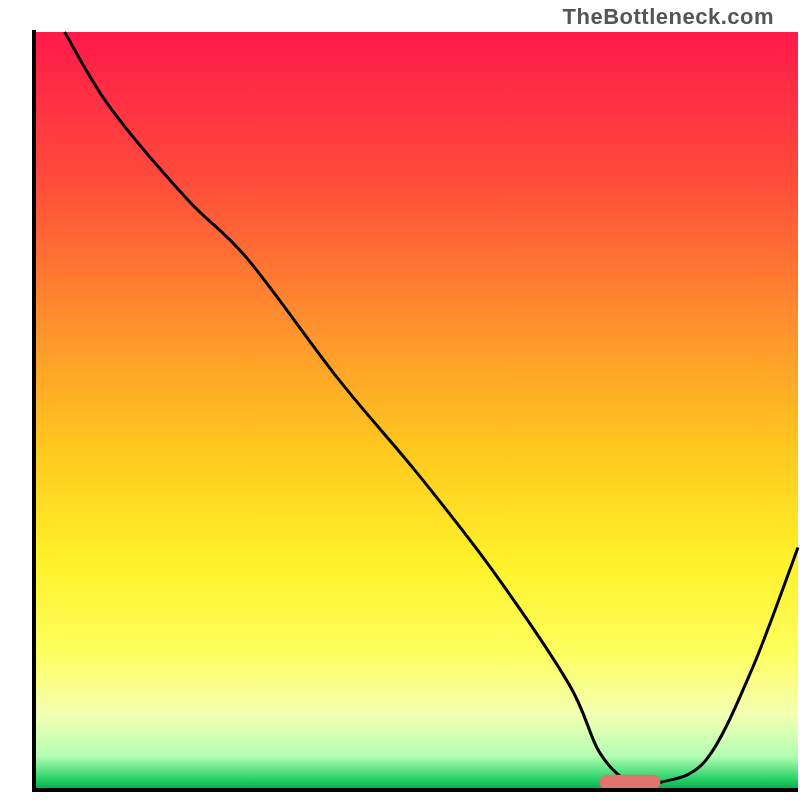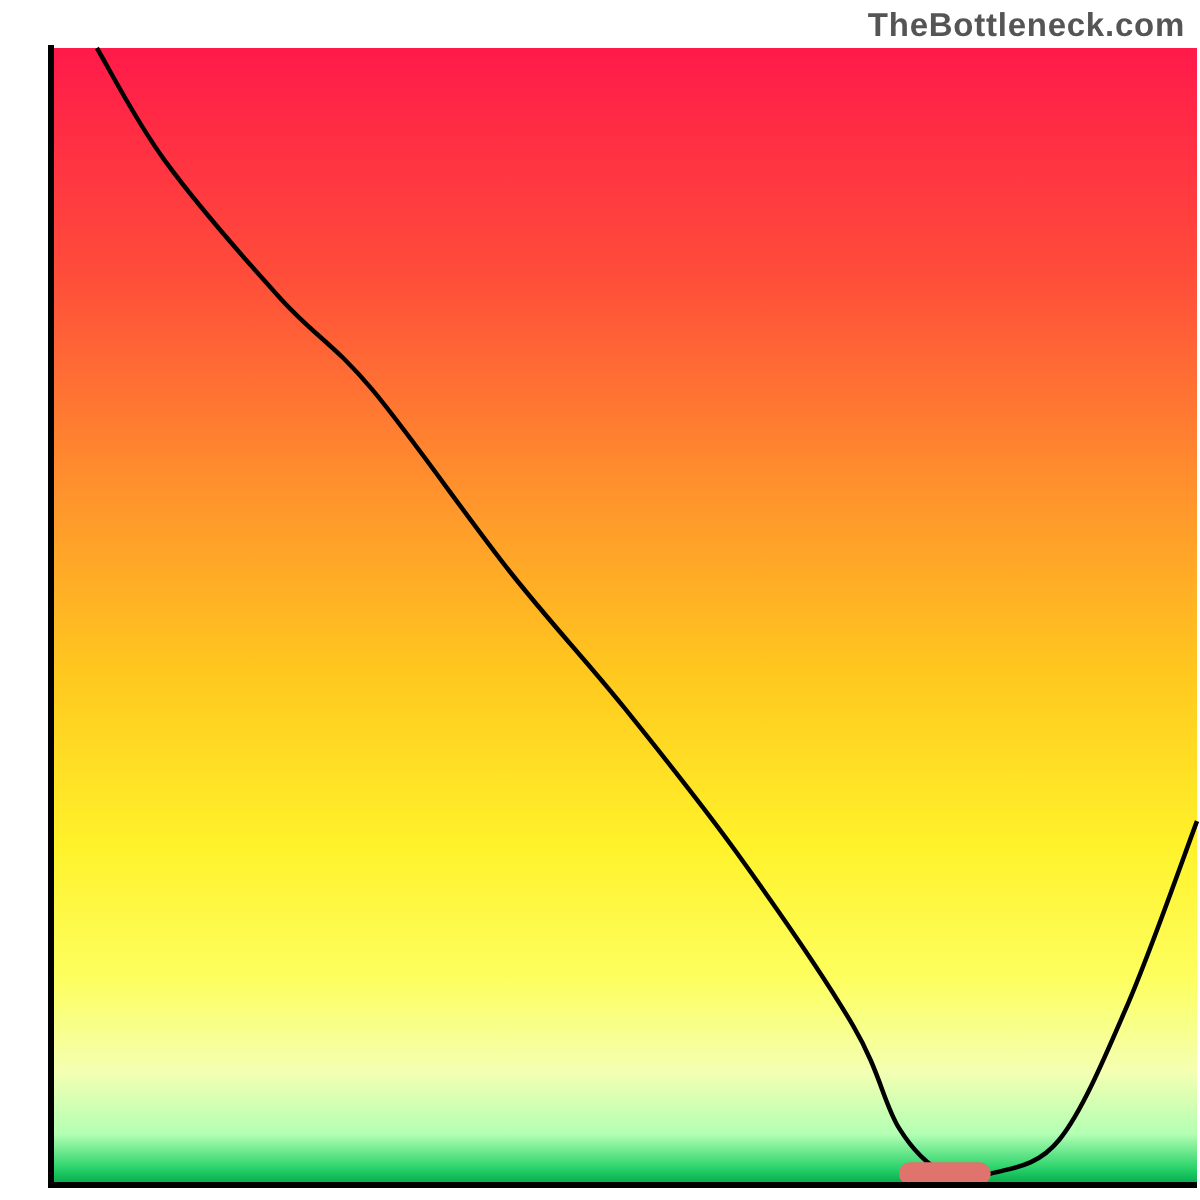--- a/index.html
+++ b/index.html
@@ -11,21 +11,21 @@
     font-family: Arial, Helvetica, sans-serif;
   }
   .chart-wrap {
     position: relative;
     width: 800px;
     height: 800px;
   }
   .watermark {
     position: absolute;
     top: 4px;
-    right: 10px;
+    right: 26px;
     font-size: 22px;
     font-weight: 600;
     color: #555;
     letter-spacing: 0.5px;
     pointer-events: none;
   }
   svg {
     display: block;
   }
 </style>

